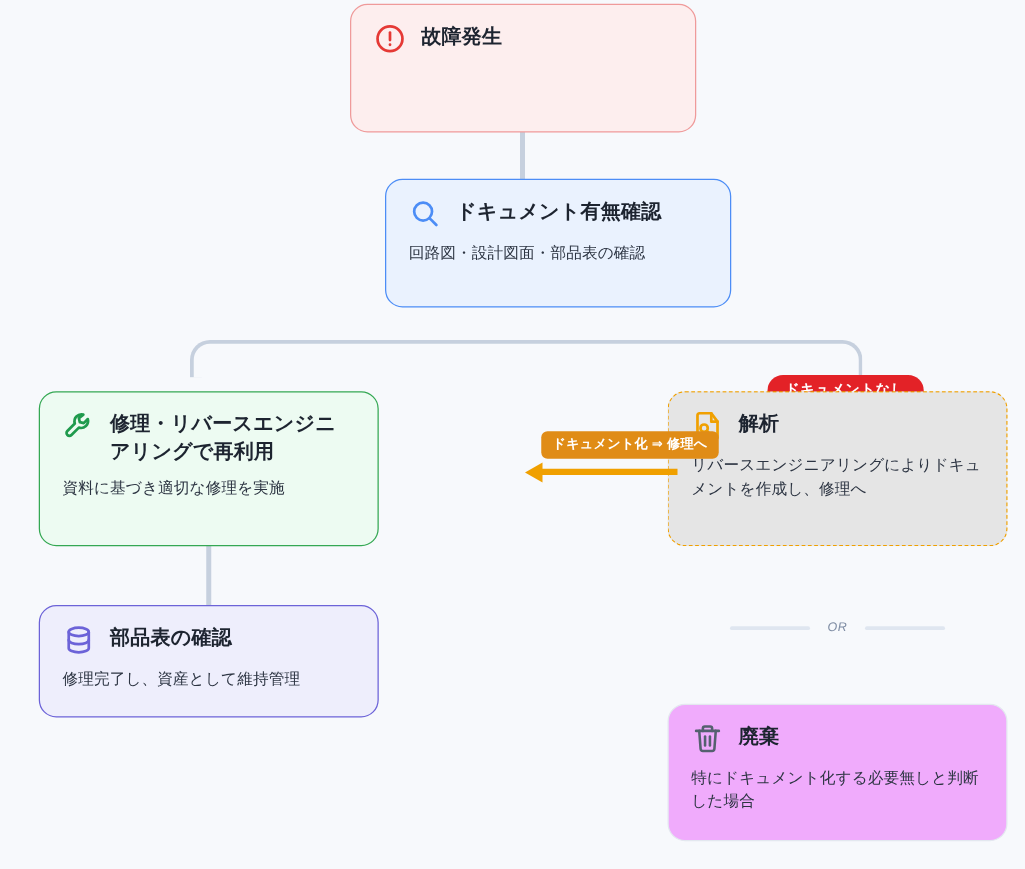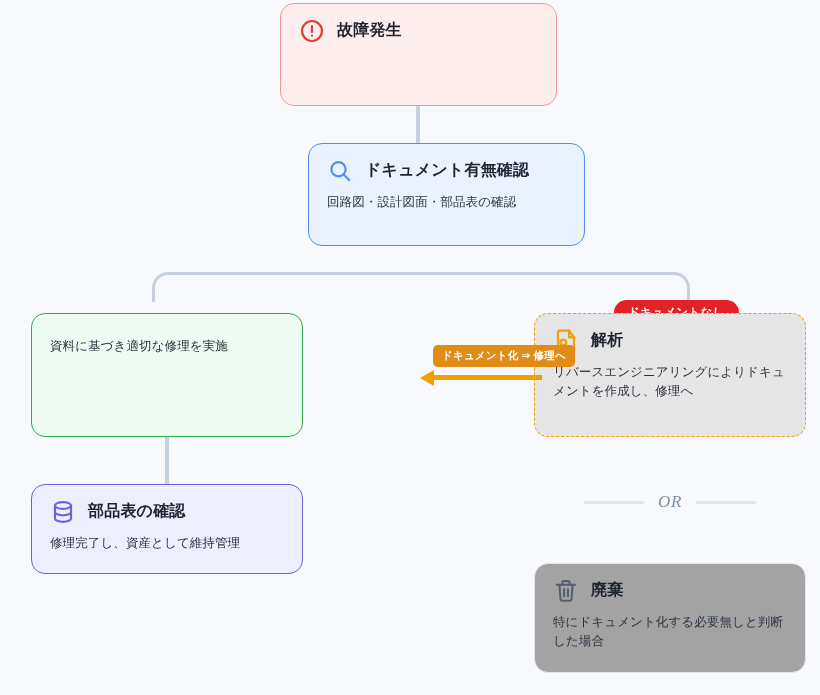--- a/index.html
+++ b/index.html
@@ -76,21 +76,21 @@
     background: #eeeefc;
     border: 1.6px solid #6c63d8;
   }
   .node-analysis {
     left: 534px; top: 313px; width: 272px; height: 124px;
     background: #e5e5e5;
     border: 1.6px dashed #f0a000;
   }
   .node-discard {
     left: 534px; top: 563px; width: 272px; height: 110px;
-    background: #a3a3a3;
+    background: #f0abfc;
     border: 1.3px solid #e3e8ef;
   }
 
   
   .conn-v {
     position: absolute;
     width: 4px;
     background: #c6d0de;
   }
   .conn-fault-docs { left: 416px; top: 104px; height: 41px; }
@@ -170,23 +170,23 @@
     justify-content: center;
     gap: 14px;
   }
   .or-rule {
     flex: 1 1 auto;
     height: 3px;
     background: #dfe6f0;
     border-radius: 2px;
   }
   .or-text {
-    font-family: Liberation Serif, serif;
+    font-family: Liberation Sans, sans-serif;
     font-style: italic;
-    font-size: 17px;
+    font-size: 10px;
     color: #7f8da4;
     letter-spacing: .6px;
   }
 </style>
 </head>
 <body>
 
 <div id="canvas">
 
   <div class="conn-v conn-fault-docs"></div>
@@ -213,20 +213,26 @@
         <line x1="15.5" y1="15.4" x2="20.4" y2="20.3"></line>
       </svg>
       <div class="node-title">ドキュメント有無確認</div>
     </div>
     <div class="node-desc">回路図・設計図面・部品表の確認</div>
   </div>
 
   <div class="pill pill-no">ドキュメントなし</div>
 
   <div class="node node-repair">
+    <div class="node-head">
+      <svg class="node-icon" viewBox="0 0 24 24" fill="none" stroke="#1f9a4d" stroke-width="2" stroke-linecap="round" stroke-linejoin="round">
+        <path d="M15.4 3.4a5.2 5.2 0 0 0-6.3 6.6L3.6 15.5a2.1 2.1 0 1 0 3 3l5.5-5.5a5.2 5.2 0 0 0 6.6-6.3l-3 3-2.9-.7-.7-2.9z"></path>
+      </svg>
+      <div class="node-title">修理・リバースエンジニアリングで再利用</div>
+    </div>
     <div class="node-desc">資料に基づき適切な修理を実施</div>
   </div>
 
   <div class="node node-asset">
     <div class="node-head">
       <svg class="node-icon" viewBox="0 0 24 24" fill="none" stroke="#6c63d8" stroke-width="2" stroke-linecap="round">
         <ellipse cx="12" cy="6" rx="7.4" ry="3.1"></ellipse>
         <path d="M4.6 6v12c0 1.7 3.3 3.1 7.4 3.1s7.4-1.4 7.4-3.1V6"></path>
         <path d="M4.6 12c0 1.7 3.3 3.1 7.4 3.1s7.4-1.4 7.4-3.1"></path>
       </svg>

